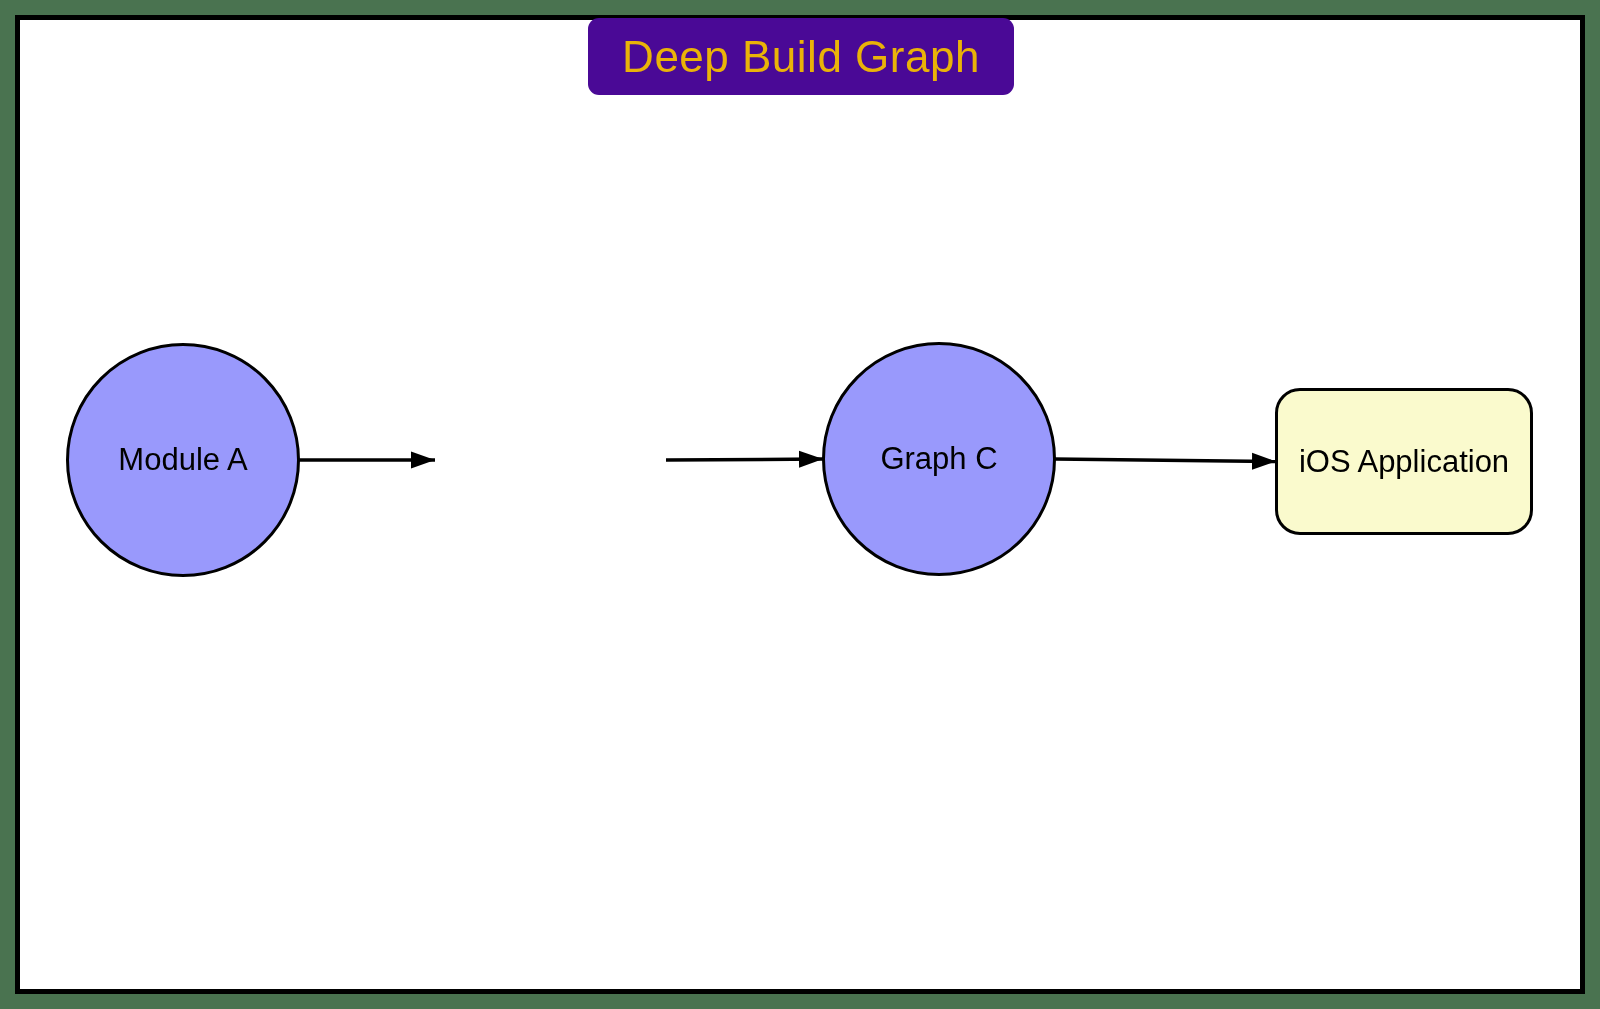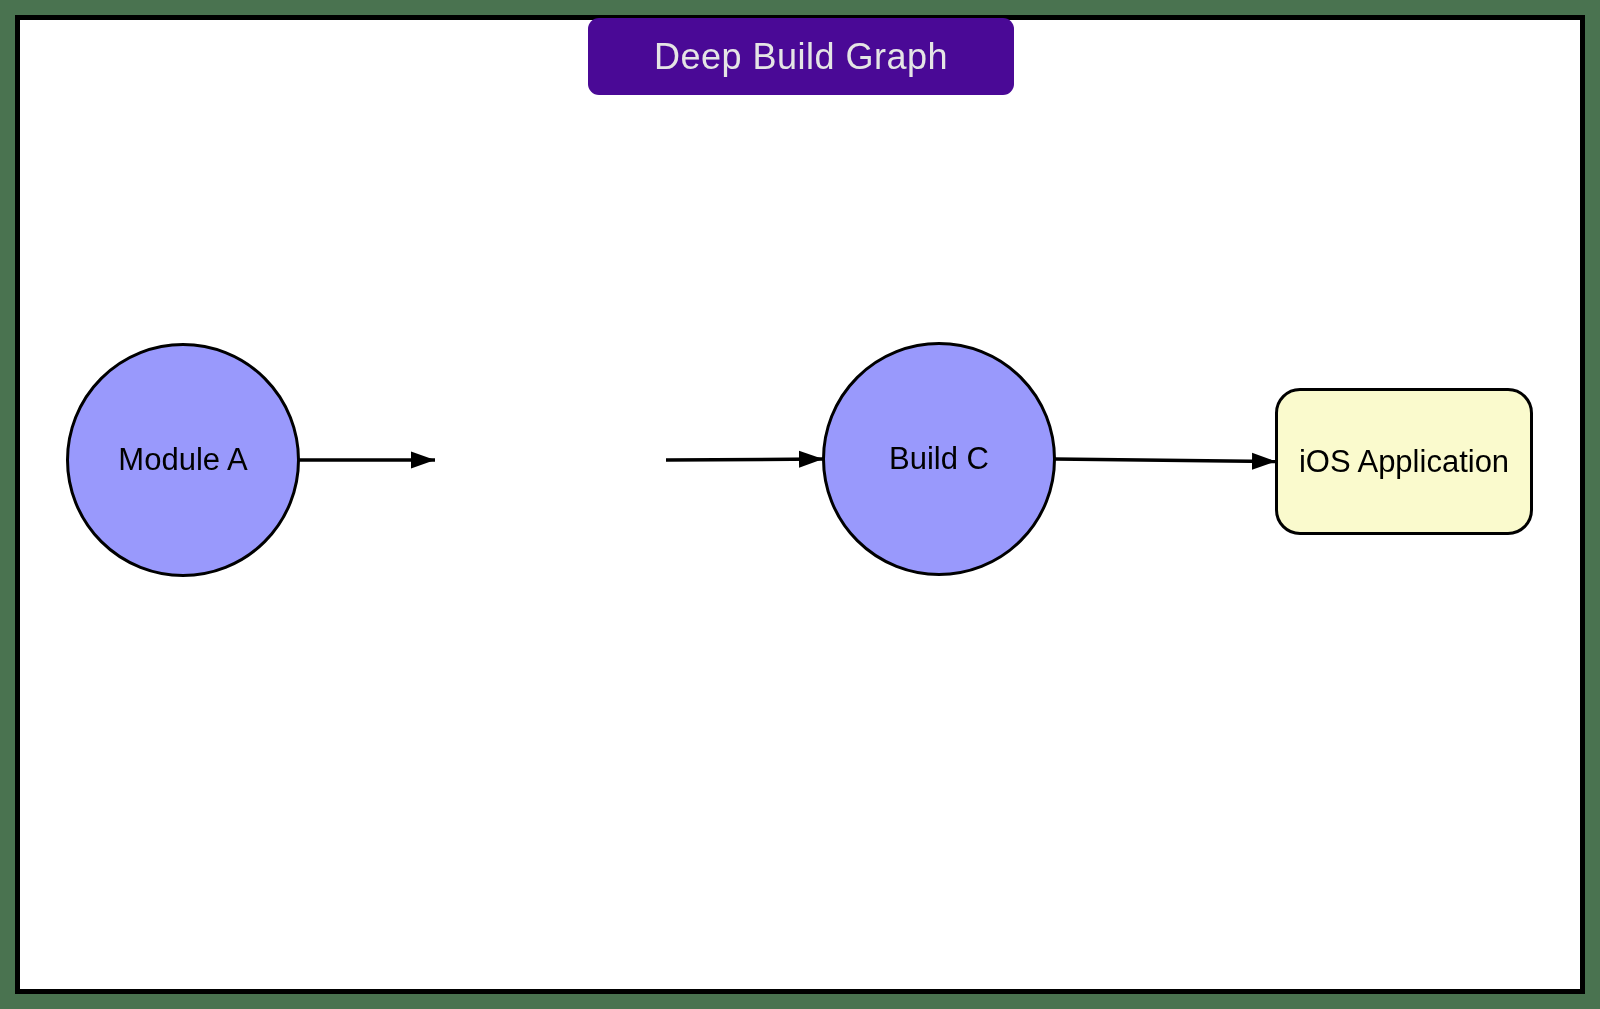--- a/index.html
+++ b/index.html
@@ -27,22 +27,22 @@
     pointer-events: none;
   }
   #edges-svg line { stroke: #000; stroke-width: 3.5; }
   .title-box {
     position: absolute;
     left: 588px; top: 18px;
     width: 426px; height: 77px;
     background: #4A0996;
     border-radius: 11px;
     display: flex; align-items: center; justify-content: center;
-    color: #e5e5e5;
-    font-size: 36px;
+    color: #eab308;
+    font-size: 44px;
     letter-spacing: 0.5px;
   }
   .node {
     position: absolute;
     display: flex; align-items: center; justify-content: center;
     font-size: 31px;
     color: #000000;
     border: 3px solid #000;
     box-sizing: border-box;
     text-align: left;
@@ -84,20 +84,20 @@
   <div class="title-box">
     <span>Deep Build Graph</span>
   </div>
 
   <div class="node circle" id="node-moduleA">
     <span>Module A</span>
   </div>
 
 
   <div class="node circle" id="node-moduleC">
-    <span>Build C</span>
+    <span>Graph C</span>
   </div>
 
   <div class="node" id="node-iosApp">
     <span>iOS Application</span>
   </div>
 
 </div>
 
 </body></html>

